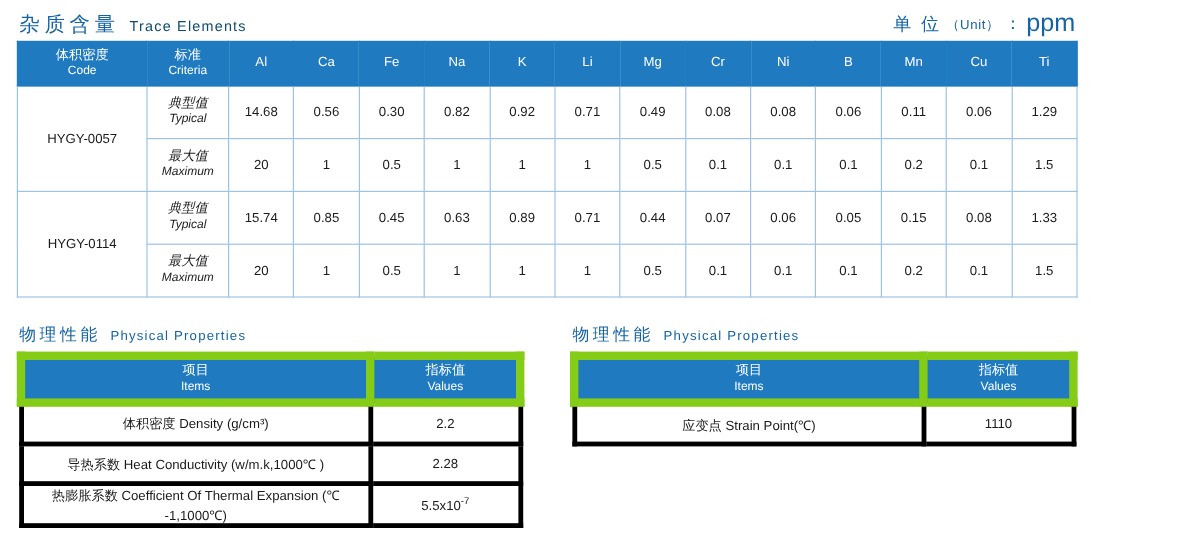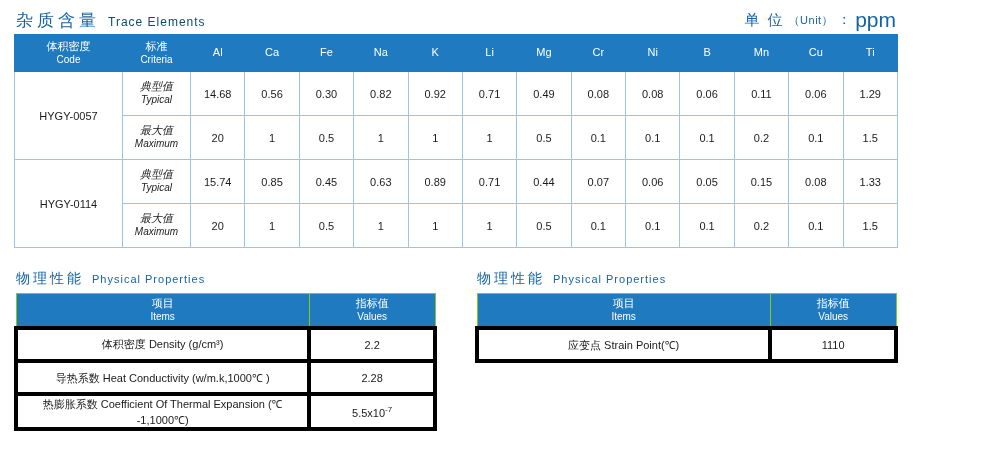--- a/index.html
+++ b/index.html
@@ -125,21 +125,21 @@
   table.props {
     border-collapse: collapse;
     width: 100%;
     table-layout: fixed;
   }
   table.props th {
     background: #1f7ac0;
     color: #ffffff;
     font-weight: 400;
     height: 30px;
-    border: 1px solid #84cc16;
+    border: 7px solid #84cc16;
     line-height: 1.2;
     font-size: 11px;
   }
   table.props th .l1 { display: block; font-size: 11px; }
   table.props th .l2 { display: block; font-size: 10px; }
   table.props td {
     border: 4px solid #000000;
     height: 27px;
     text-align: center;
     font-size: 11px;

